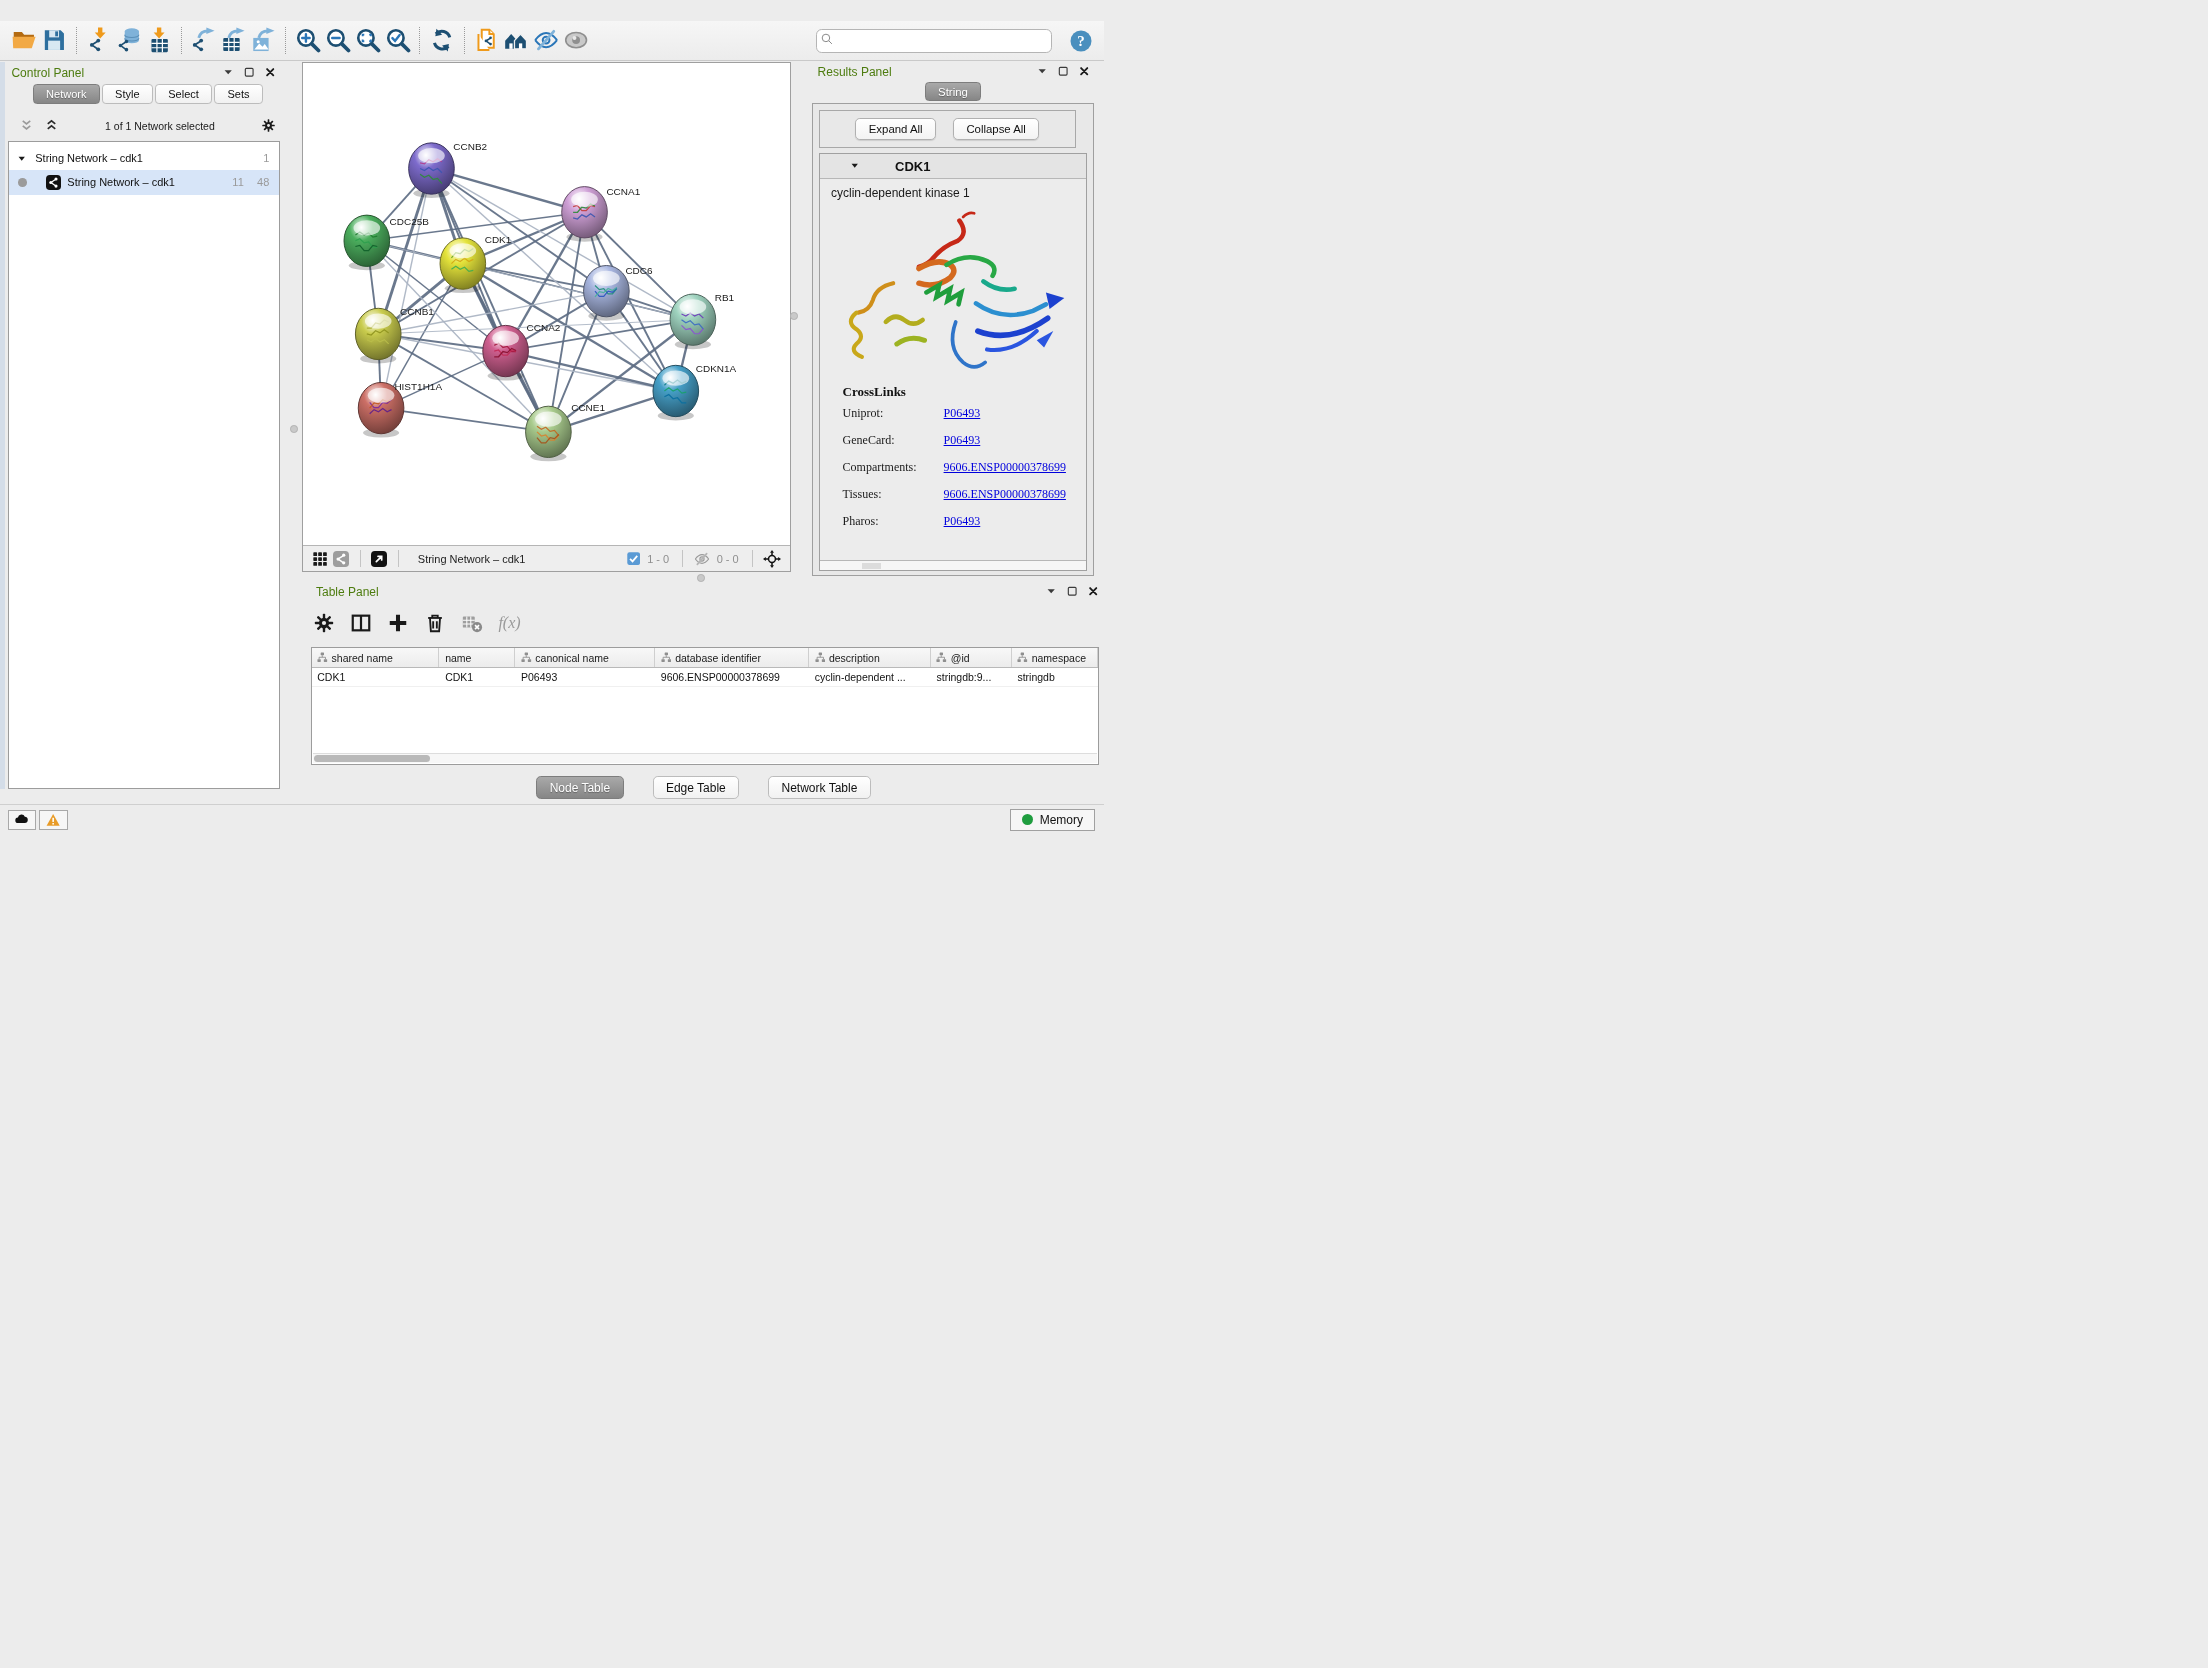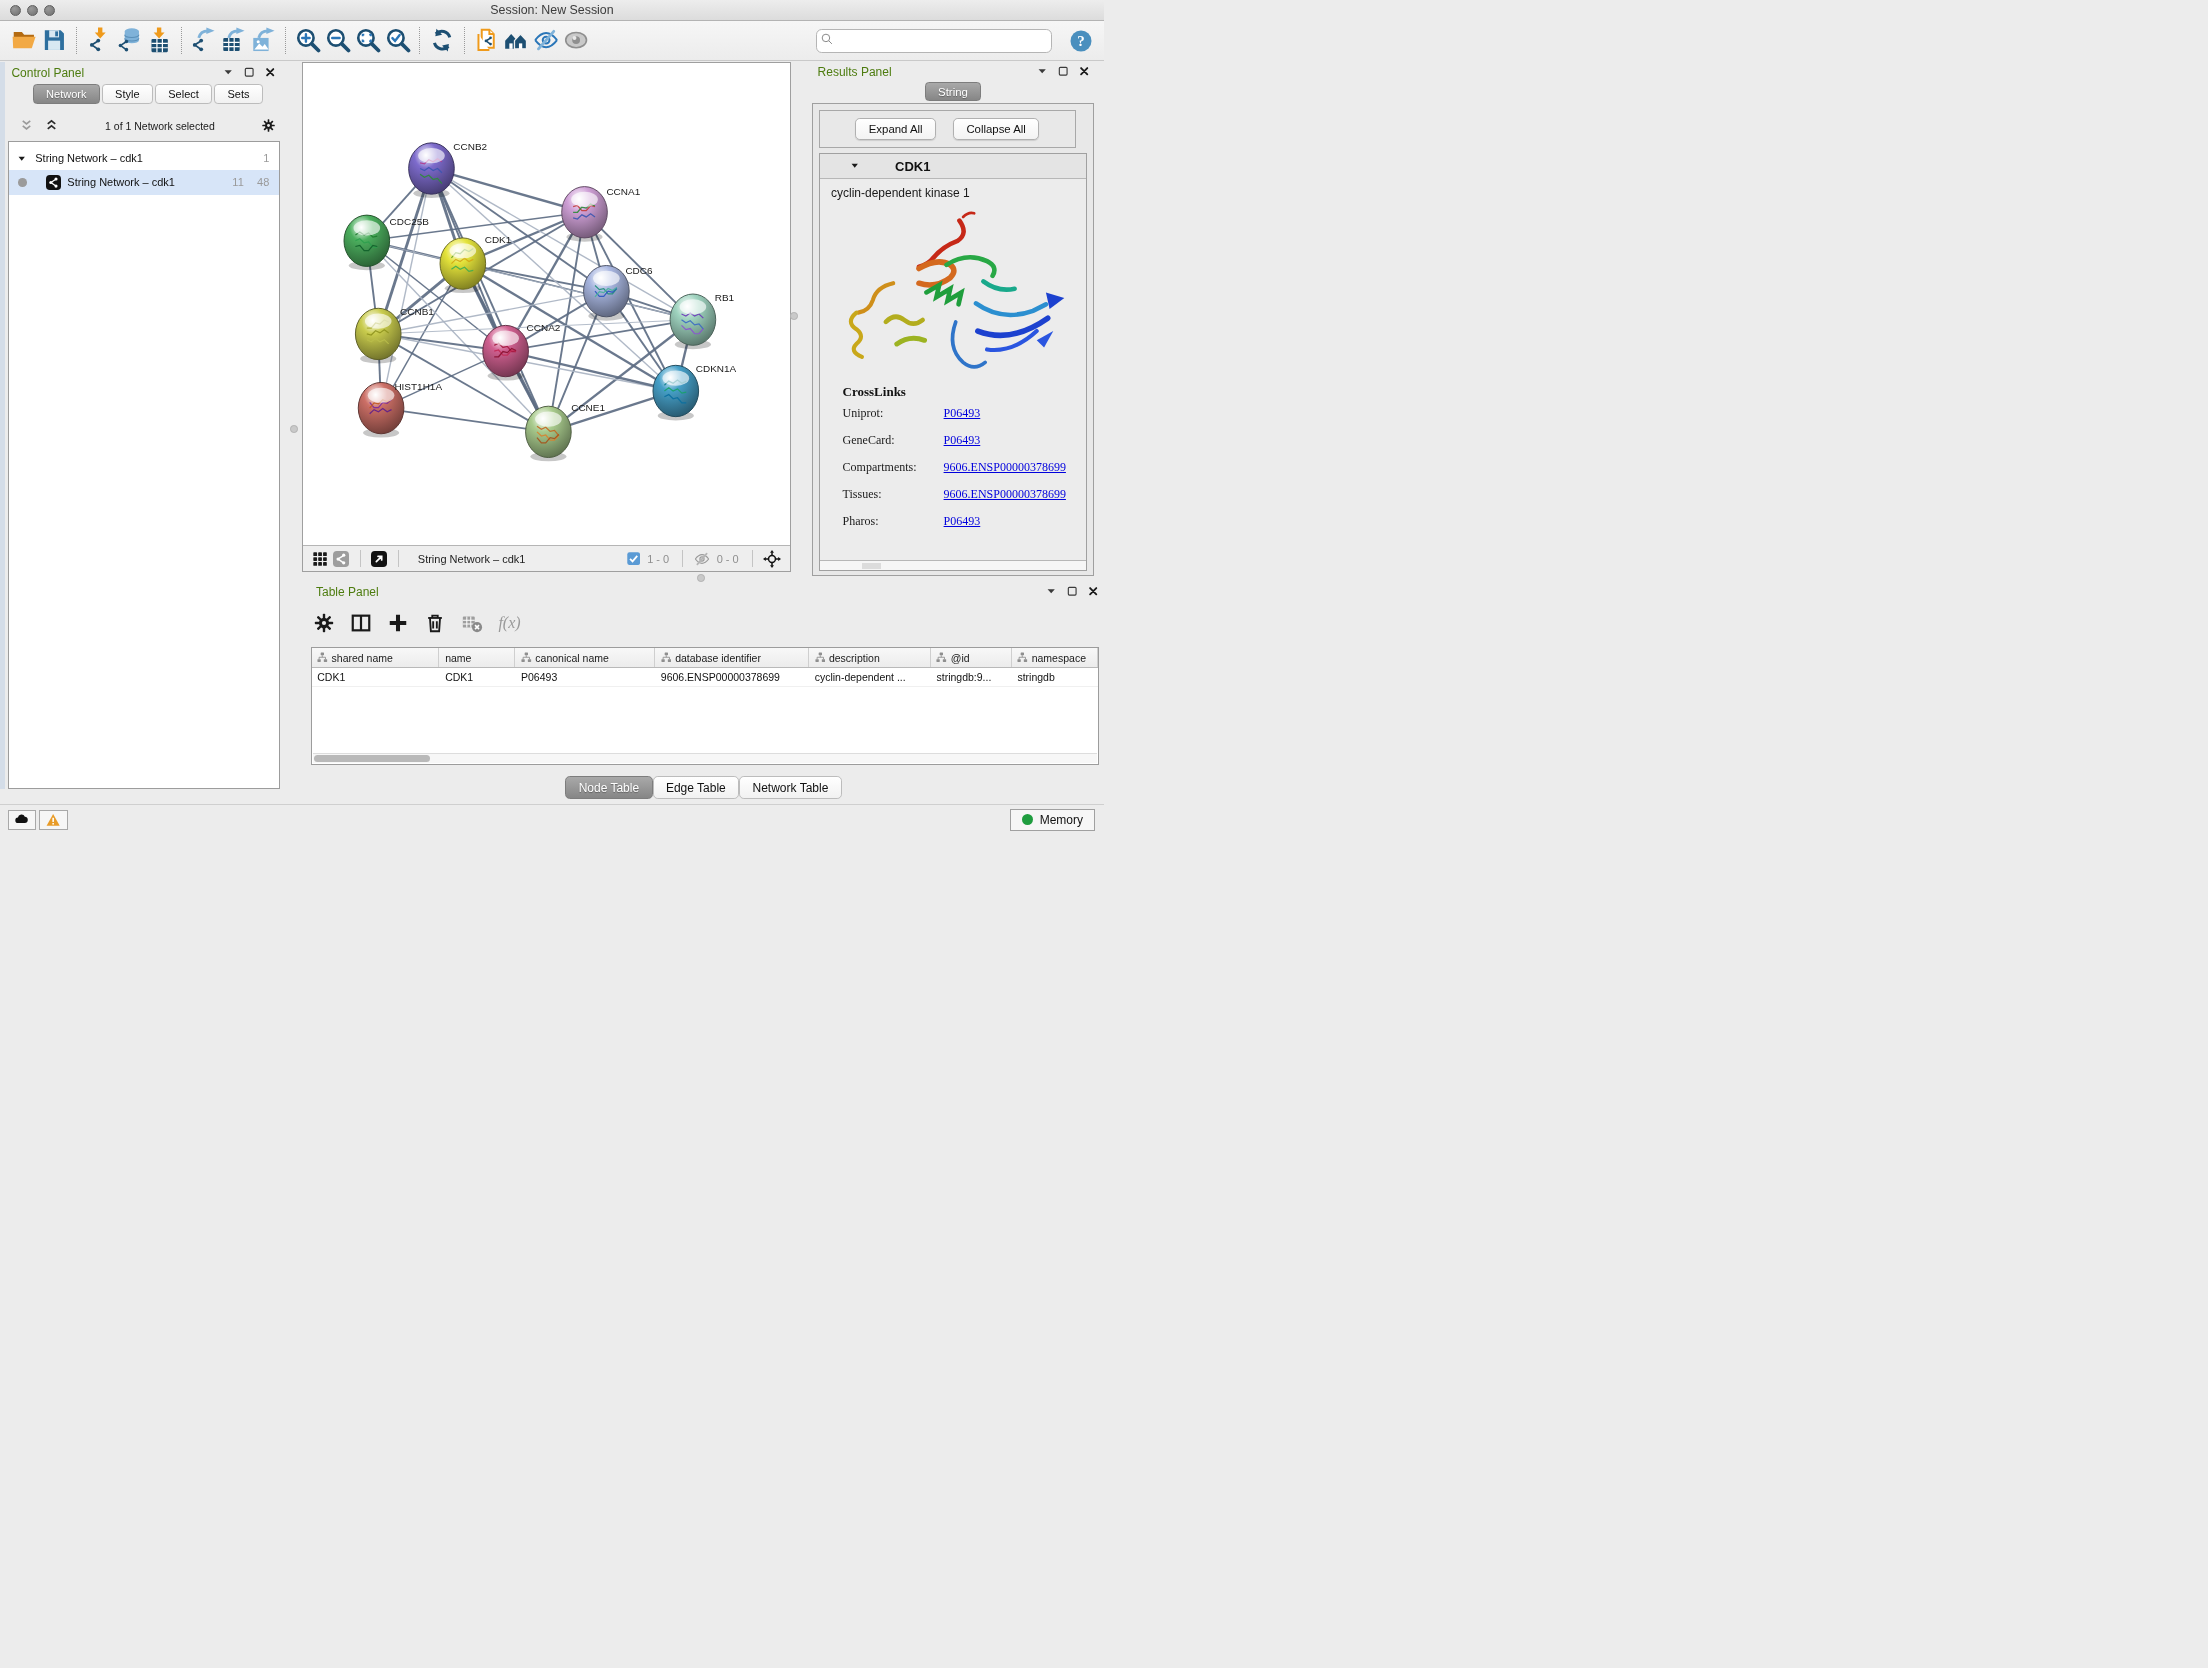--- a/index.html
+++ b/index.html
@@ -102,46 +102,40 @@
   .fx { font-family:"Liberation Serif", serif; font-style:italic; font-size:16px; color:#9a9a9a; }
   .tp-table { position:absolute; left:8.6px; top:65px; width:788px; height:118px; background:#fff; border:1px solid #9c9c9c; }
   .tp-hrow { display:flex; height:20px; background:linear-gradient(#f8f8f8,#ececec); border-bottom:1px solid #b9b9b9; }
   .tp-hcell { display:flex; align-items:center; gap:3.8px; padding-left:5.7px; font-size:10.5px; color:#1a1a1a;
     border-right:1px solid #cfcfcf; overflow:hidden; white-space:nowrap; }
   .tp-hcell svg { width:10.5px; height:10.5px; flex:none; }
   .tp-drow { display:flex; height:19px; border-bottom:1px solid #f0f0f0; }
   .tp-dcell { font-size:10.5px; color:#111; padding:2.9px 0 0 5.7px; overflow:hidden; white-space:nowrap; }
   .tp-hscroll { position:absolute; left:1px; right:1px; bottom:1px; height:10.5px; background:#f7f7f7; border-top:1px solid #ddd; }
   .tp-thumb { position:absolute; left:1.9px; top:1.9px; width:116px; height:6.7px; border-radius:3.8px; background:#b9b9b9; }
-  .tp-tabs { position:absolute; left:0; right:0; top:194px; display:flex; justify-content:center; }
+  .tp-tabs { position:absolute; left:0; right:0; top:194px; display:flex; justify-content:center;gap:29px; }
   .tp-tabs .tabbtn { height:23px; font-size:12px; border-radius:4.8px; }
 
   
   .statusbar { position:absolute; left:0; top:804px; width:1104px; height:30px; background:#ececec; border-top:1px solid #cfcfcf; }
   .sbtn { position:absolute; top:4.8px; width:28.5px; height:20px; background:#f6f6f6; border:1px solid #a8a8a8;
     display:flex; align-items:center; justify-content:center; }
   .sbtn svg { width:14.3px; height:14.3px; }
   .membtn { position:absolute; right:9.5px; top:3.8px; height:22px; padding:0 10.5px; background:#f6f6f6;
     border:1px solid #a0a0a0; display:flex; align-items:center; gap:6.7px; font-size:12px; color:#111; }
   .memdot { width:11.4px; height:11.4px; border-radius:50%; background:#1f9d3f; }
 
   .left-strip { position:absolute; left:0; top:62px; width:4.8px; height:727px; background:#d4dde8; }
   .split-dot { position:absolute; width:7.6px; height:7.6px; border-radius:50%; background:#c9c9c9; border:1px solid #b2b2b2; }
 </style>
 </head>
 <body>
 
 <div id="window">
 
-  <div class="titlebar">
-    <span class="traffic" style="left:9.5px"></span>
-    <span class="traffic" style="left:27px"></span>
-    <span class="traffic" style="left:44px"></span>
-    <div class="win-title">Session: New Session</div>
-  </div>
 
   <div class="toolbar">
     <div id="tb-icons" style="display:flex;align-items:center;">
         <button class="tbtn"><span><svg viewBox="0 0 24 24">
               <path fill="#b36a10" d="M2.5 4.5h7.5l2 2.5h9v3h-18.5z"></path>
               <path fill="#f2a944" d="M1.5 9h21l-3.5 10.5h-17z"></path>
             </svg></span></button>
         <button class="tbtn"><span><svg viewBox="0 0 24 24">
               <path fill="#2e6f9e" d="M3.5 3h14.5l3 3v15H3.5z"></path>
               <rect x="7.5" y="3" width="9" height="6.5" fill="#d8e8f2"></rect>

